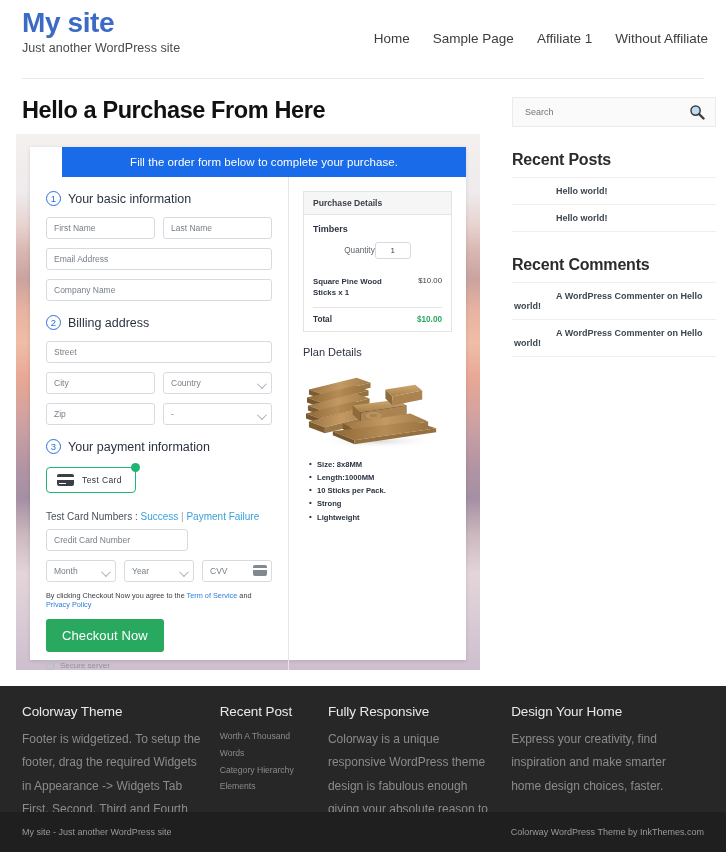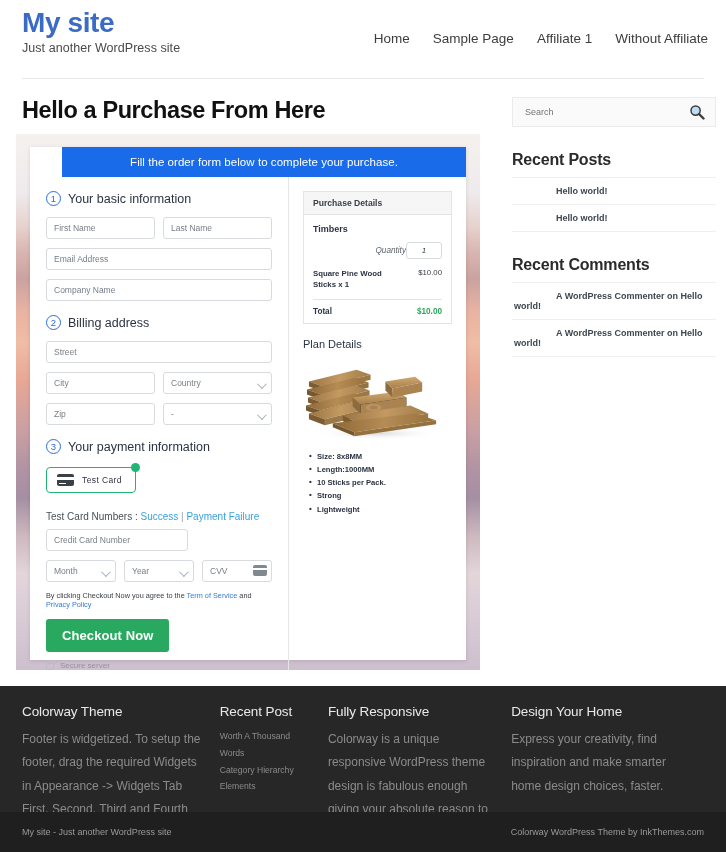--- a/index.html
+++ b/index.html
@@ -141,21 +141,21 @@
 
   .testline{ font-size:10px; color:#4a5059; margin:8px 0 7px 0; }
   .testline a{ color:#3aa0dd; text-decoration:none; }
   .testline .sep{ color:#9aa0a8; }
 
   .terms{ font-size:7.3px; color:#3b4048; margin:9px 0 10px 0; }
   .terms a{ color:#2f7ed8; text-decoration:none; }
 
   .checkout-btn{
     display:inline-block; background:#29a85f; color:#fff;
-    font-size:13px; font-weight:bold; letter-spacing:.1px;
+    font-size:13px; font-weight:normal; letter-spacing:.1px;
     padding:9px 16px; border:none; border-radius:3px; cursor:pointer;
   }
   .secure-row{ display:flex; align-items:flex-end; gap:6px; margin-top:9px; }
   .lock-ico{
     width:8px; height:7px; border:1px solid #b9bec4; border-radius:1px; position:relative; flex:none;
   }
   .lock-ico::before{
     content:""; position:absolute; left:1.5px; top:-4px; width:4px; height:4px;
     border:1px solid #b9bec4; border-bottom:none; border-radius:3px 3px 0 0;
   }
@@ -163,21 +163,21 @@
   .safe-txt{ font-size:7.6px; color:#3b4048; margin-top:8px; font-weight:bold; }
 
   
   .pd-box{ border:1px solid #e4e4e4; }
   .pd-head{
     background:#f6f6f6; border-bottom:1px solid #e4e4e4;
     padding:6px 9px; font-size:8.6px; color:#3b4048; font-weight:bold;
   }
   .pd-body{ padding:9px 9px 7px 9px; }
   .pd-prod{ font-size:9px; font-weight:bold; color:#2b3342; margin-bottom:8px; }
-  .pd-qty-row{ display:flex; align-items:center; justify-content:flex-end; margin-bottom:9px;font-style:italic; }
+  .pd-qty-row{ display:flex; align-items:center; justify-content:center; margin-bottom:17px; }
   .pd-qty-label{ font-size:8.2px; color:#5c636b; }
   .pd-qty-input{
     width:36px; height:17px; border:1px solid #d7dbe0; border-radius:3px;
     font-size:8px; color:#3b4048; text-align:center; line-height:15px;
   }
   .pd-item-row{ display:flex; justify-content:space-between; gap:12px; }
   .pd-item-name{ font-size:7.8px; font-weight:bold; color:#2b3342; line-height:1.45; }
   .pd-item-price{ font-size:7.8px; color:#3b4048; white-space:nowrap; }
   .pd-div{ height:1px; background:#e4e4e4; margin:8px 0 7px 0; }
   .pd-total-row{ display:flex; justify-content:space-between; }

